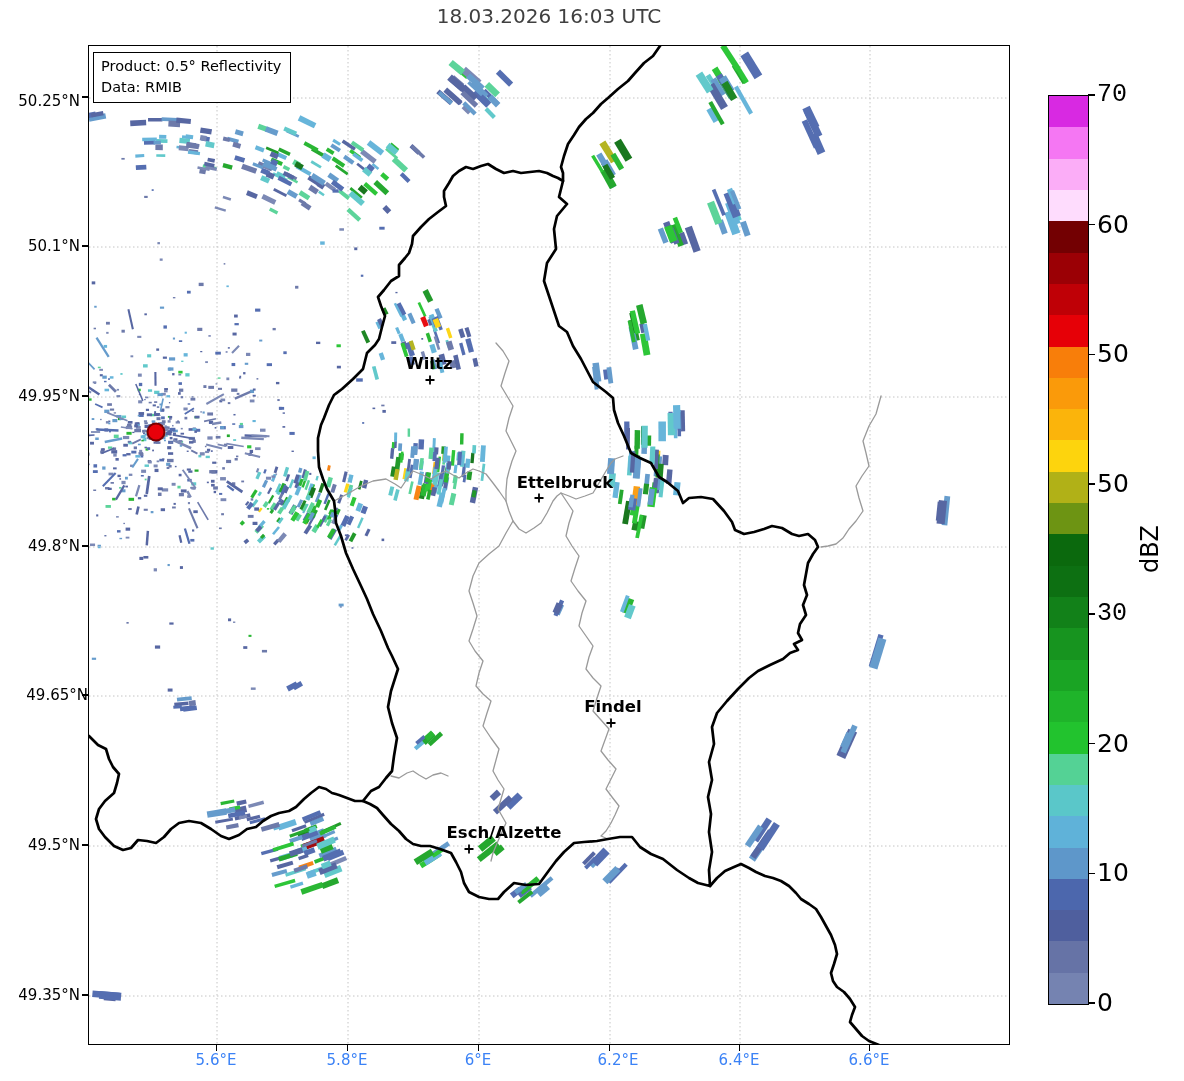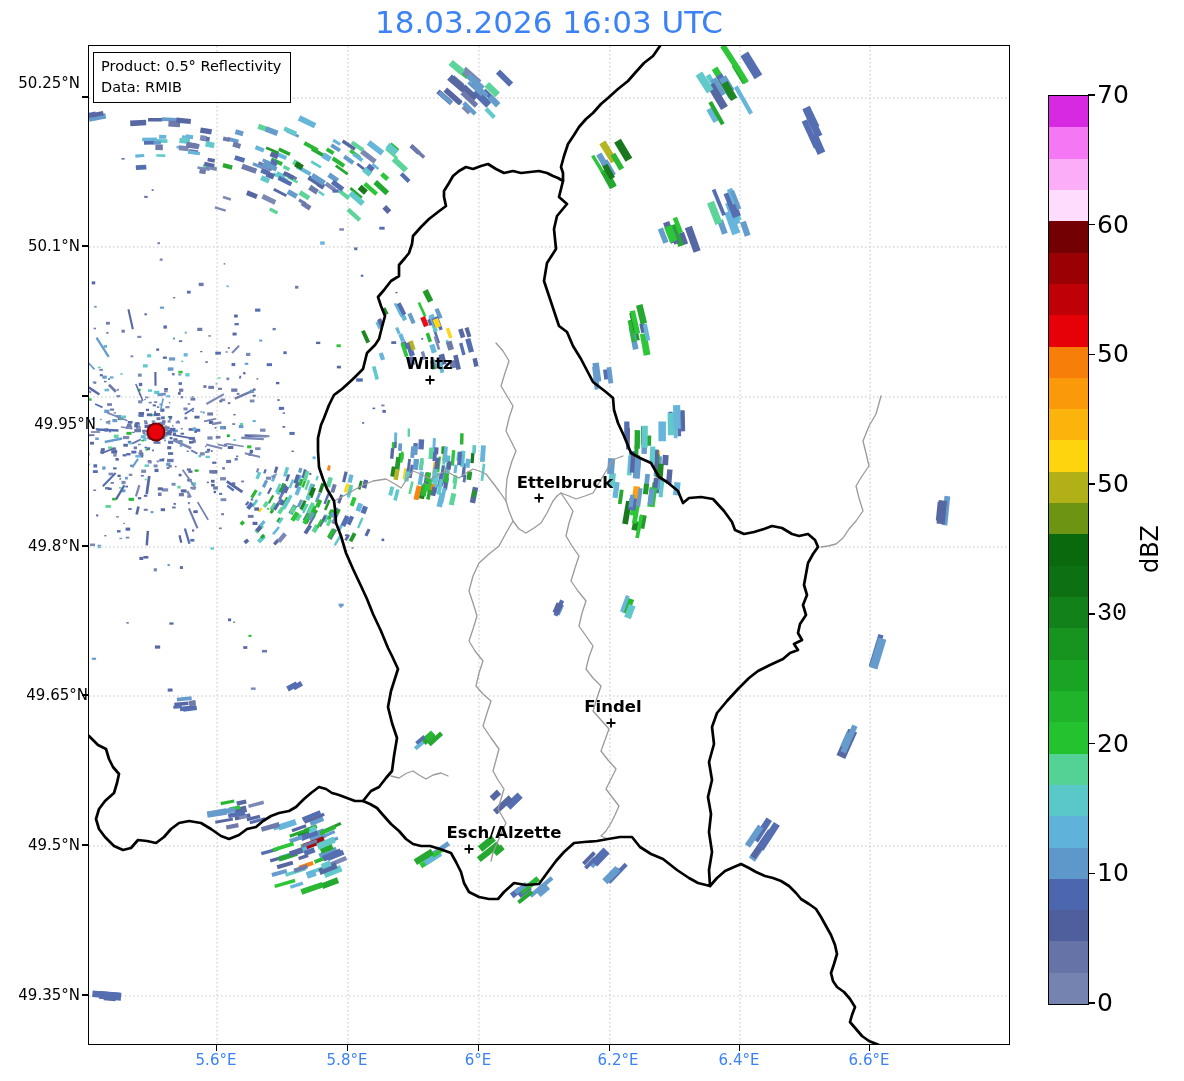--- a/index.html
+++ b/index.html
@@ -1,19 +1,19 @@
 <!DOCTYPE html>
 <html><head>
 <meta charset="utf-8">
 <style>
   html,body{margin:0;padding:0;background:#fff;}
   #fig{position:relative;width:1184px;height:1081px;background:#fff;overflow:hidden;
        font-family:"DejaVu Sans","Liberation Sans",sans-serif;}
   #title{position:absolute;left:88px;top:4px;width:922px;text-align:center;
-         font-size:31px;color:#3b82f6;}
+         font-size:20px;color:#404040;}
   #axes{position:absolute;left:88px;top:45px;width:922px;height:1000px;
         border:1.6px solid #000;box-sizing:border-box;overflow:hidden;background:#fff;}
   #map-svg{position:absolute;left:0;top:0;}
   #infobox{position:absolute;left:4px;top:6px;background:#fff;border:1.4px solid #000;
            padding:3px 9px 4px 7px;font-size:14.5px;line-height:21px;color:#000;z-index:5;}
   .ytick-label{position:absolute;width:80px;text-align:right;font-size:15px;color:#000;height:20px;line-height:20px;}
   .xtick-label{position:absolute;top:1051px;width:80px;margin-left:-40px;text-align:center;font-size:15px;color:#3b82f6;}
   .tickmark{position:absolute;background:#000;}
   #cbar{position:absolute;left:1048px;top:95px;width:39px;height:908px;
         border:1.2px solid #000;box-sizing:content-box;display:flex;flex-direction:column;}
@@ -1449,25 +1449,25 @@
       <div class="xtick-label" style="left: 347px;">5.8°E</div>
       <div class="tickmark" style="left: 477.5px; top: 1045px; width: 1.5px; height: 6px;"></div>
       <div class="xtick-label" style="left: 478px;">6°E</div>
       <div class="tickmark" style="left: 608.5px; top: 1045px; width: 1.5px; height: 6px;"></div>
       <div class="xtick-label" style="left: 618px;">6.2°E</div>
       <div class="tickmark" style="left: 738.5px; top: 1045px; width: 1.5px; height: 6px;"></div>
       <div class="xtick-label" style="left: 739px;">6.4°E</div>
       <div class="tickmark" style="left: 868.5px; top: 1045px; width: 1.5px; height: 6px;"></div>
       <div class="xtick-label" style="left: 869px;">6.6°E</div>
       <div class="tickmark" style="left: 82px; top: 96.25px; width: 6px; height: 1.5px;"></div>
-      <div class="ytick-label" style="left: 0px; top: 73px;">50.25°N</div>
+      <div class="ytick-label" style="left: 0px; top: 91px;">50.25°N</div>
       <div class="tickmark" style="left: 82px; top: 245.25px; width: 6px; height: 1.5px;"></div>
       <div class="ytick-label" style="left: 0px; top: 236px;">50.1°N</div>
       <div class="tickmark" style="left: 82px; top: 395.25px; width: 6px; height: 1.5px;"></div>
-      <div class="ytick-label" style="left: 16px; top: 386px; margin-top: 28px;">49.95°N</div>
+      <div class="ytick-label" style="left: 0px; top: 386px;">49.95°N</div>
       <div class="tickmark" style="left: 82px; top: 545.25px; width: 6px; height: 1.5px;"></div>
       <div class="ytick-label" style="left: 0px; top: 536px;">49.8°N</div>
       <div class="tickmark" style="left: 82px; top: 694.25px; width: 6px; height: 1.5px;"></div>
       <div class="ytick-label" style="left: 8px; top: 685px;">49.65°N</div>
       <div class="tickmark" style="left: 82px; top: 844.25px; width: 6px; height: 1.5px;"></div>
       <div class="ytick-label" style="left: 0px; top: 835px;">49.5°N</div>
       <div class="tickmark" style="left: 82px; top: 994.25px; width: 6px; height: 1.5px;"></div>
       <div class="ytick-label" style="left: 0px; top: 985px;">49.35°N</div>
     </div>
 
@@ -1497,21 +1497,21 @@
       <div class="cbar-cell" style="background: rgb(90, 199, 201);"></div>
       <div class="cbar-cell" style="background: rgb(95, 178, 217);"></div>
       <div class="cbar-cell" style="background: rgb(94, 151, 202);"></div>
       <div class="cbar-cell" style="background: rgb(76, 103, 173);"></div>
       <div class="cbar-cell" style="background: rgb(79, 95, 158);"></div>
       <div class="cbar-cell" style="background: rgb(102, 115, 166);"></div>
       <div class="cbar-cell" style="background: rgb(117, 131, 177);"></div>
     </div>
   <div id="cbar-ticks">
       <div style="position: absolute; left: 1088px; top: 94.25px; width: 7px; height: 1.5px; background: rgb(0, 0, 0);"></div>
-      <div class="cbar-tick-label" style="top: 79px;">70</div>
+      <div class="cbar-tick-label" style="top: 79px; font-family: Liberation Mono, monospace;">70</div>
       <div style="position: absolute; left: 1088px; top: 223.964px; width: 7px; height: 1.5px; background: rgb(0, 0, 0);"></div>
       <div class="cbar-tick-label" style="top: 208.714px;">60</div>
       <div style="position: absolute; left: 1088px; top: 353.679px; width: 7px; height: 1.5px; background: rgb(0, 0, 0);"></div>
       <div class="cbar-tick-label" style="top: 338.429px;">50</div>
       <div style="position: absolute; left: 1088px; top: 483.393px; width: 7px; height: 1.5px; background: rgb(0, 0, 0);"></div>
       <div class="cbar-tick-label" style="top: 468.143px;">50</div>
       <div style="position: absolute; left: 1088px; top: 613.107px; width: 7px; height: 1.5px; background: rgb(0, 0, 0);"></div>
       <div class="cbar-tick-label" style="top: 597.857px; font-family: Liberation Mono, monospace;">30</div>
       <div style="position: absolute; left: 1088px; top: 742.821px; width: 7px; height: 1.5px; background: rgb(0, 0, 0);"></div>
       <div class="cbar-tick-label" style="top: 727.571px;">20</div>

